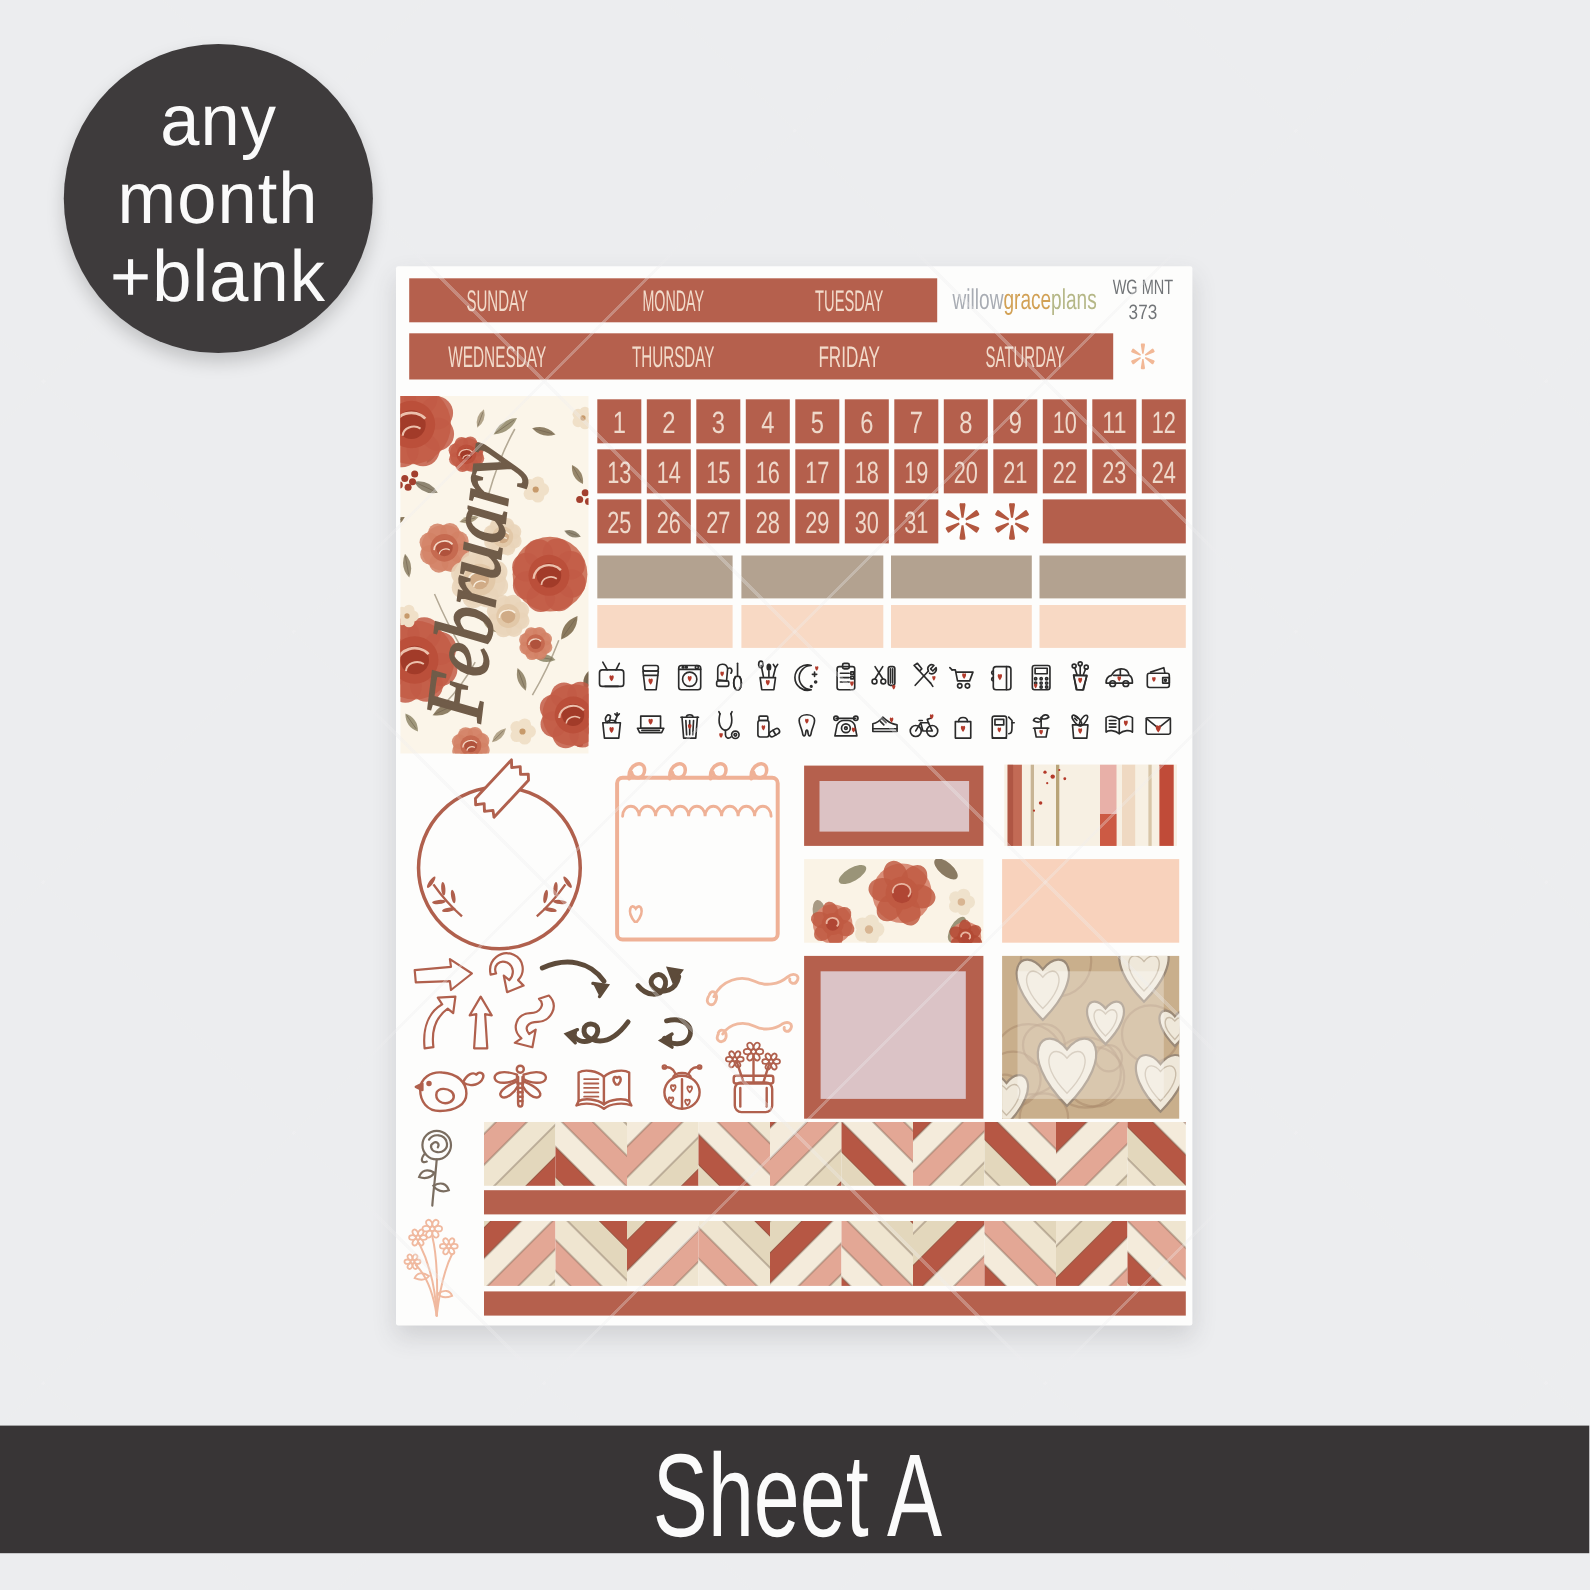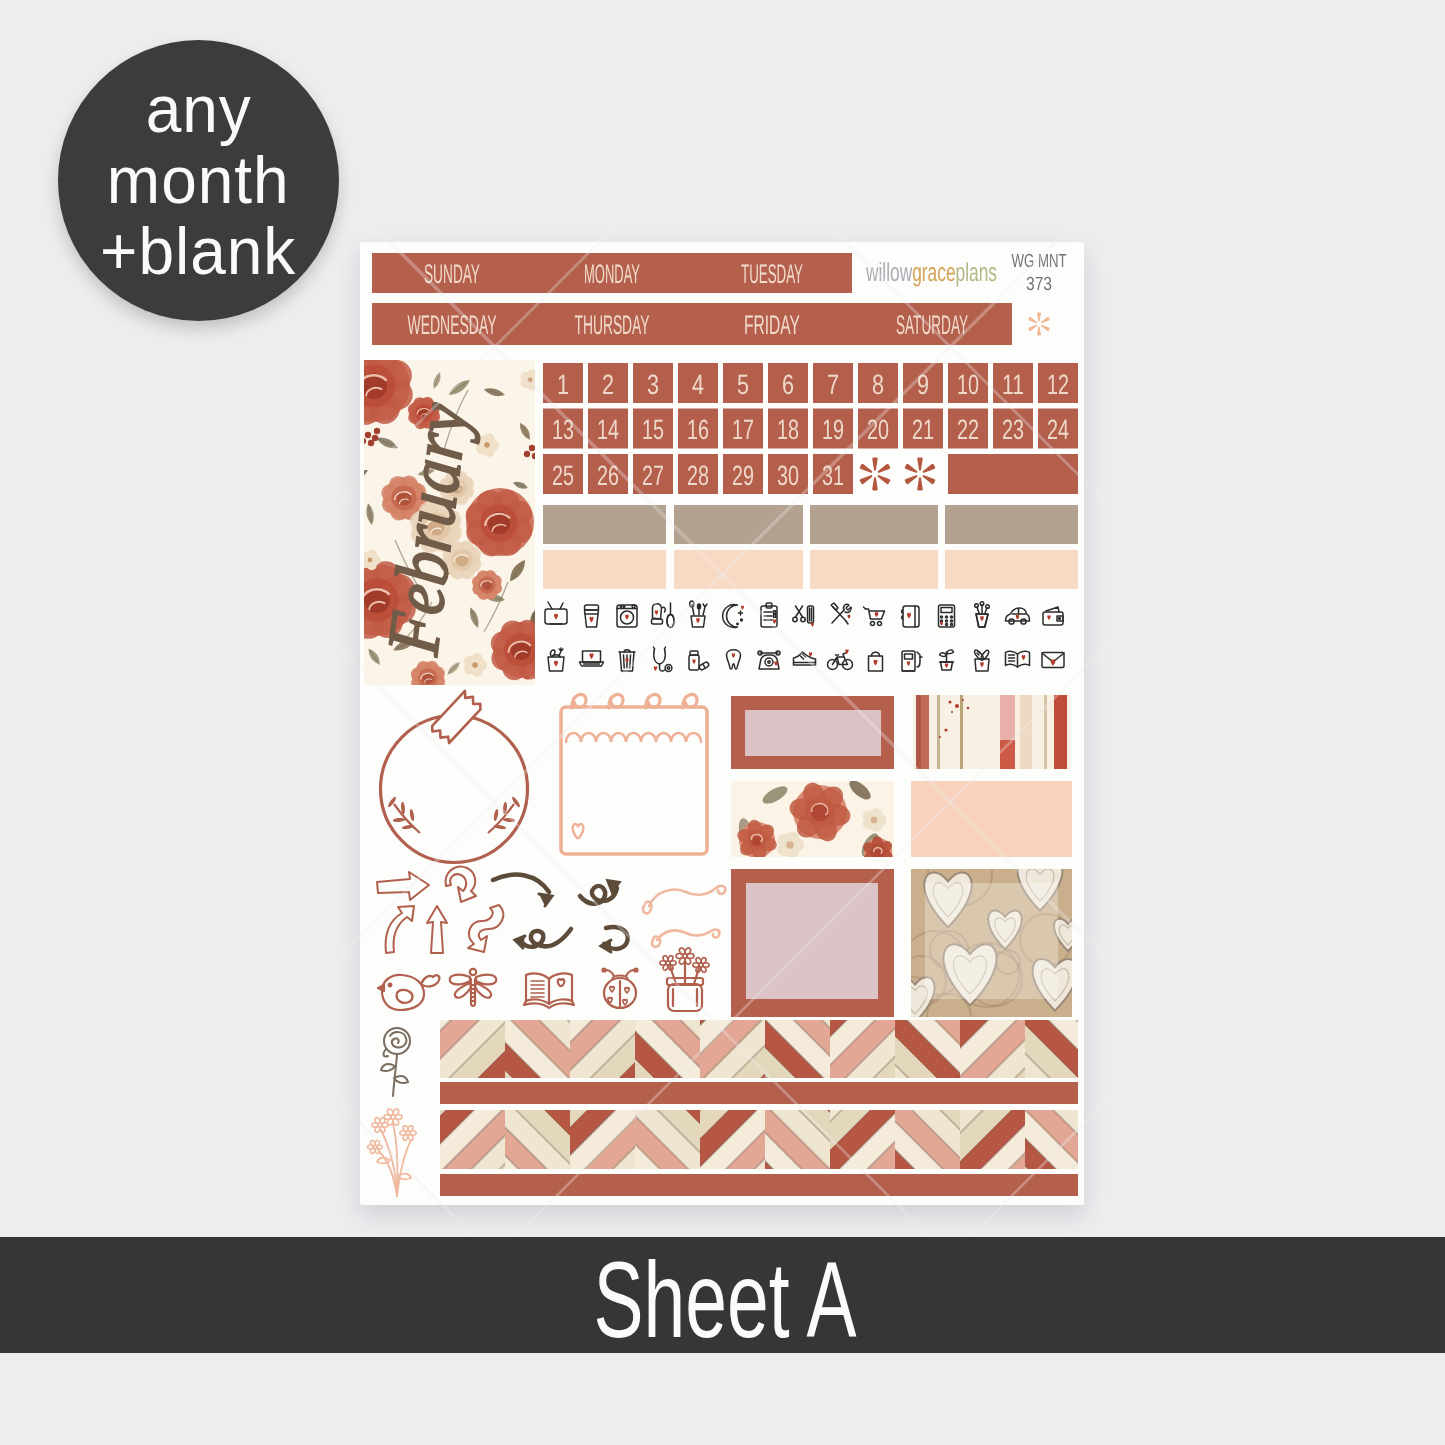--- a/index.html
+++ b/index.html
@@ -5,21 +5,21 @@
   html,body{margin:0;padding:0;}
   body{width:1445px;height:1445px;position:relative;overflow:hidden;
        background:#ecedef;font-family:"Liberation Sans",sans-serif;}
   .sheet{position:absolute;z-index:1;left:360px;top:242px;width:724px;height:963px;
          background:#fdfdfc;box-shadow:0 10px 22px rgba(60,60,70,.16);border-radius:2px;}
   .badge{position:absolute;z-index:6;left:58px;top:40px;width:281px;height:281px;border-radius:50%;
          background:#3e3b3c;box-shadow:0 8px 16px rgba(0,0,0,.18);
          display:flex;flex-direction:column;justify-content:center;align-items:center;}
   .badge div{color:#fafafa;font-size:66px;line-height:71px;letter-spacing:1px;
              transform:scaleX(.97);white-space:nowrap;}
-  .bottombar{position:absolute;z-index:6;left:0;top:1237px;width:1445px;height:116px;background:#383536;}
+  .bottombar{position:absolute;z-index:6;left:0;top:1296px;width:1445px;height:116px;background:#383536;}
   svg.main{position:absolute;left:0;top:0;z-index:3;}
   .wm{position:absolute;z-index:5;left:0;top:0;width:1445px;height:1445px;pointer-events:none;
       background:
         repeating-linear-gradient(45deg, transparent 0 159px, rgba(255,255,255,.26) 159px 162px, transparent 162px 322px),
         repeating-linear-gradient(-45deg, transparent 0 159px, rgba(255,255,255,.26) 159px 162px, transparent 162px 322px),
         repeating-linear-gradient(45deg, transparent 0 159px, rgba(130,130,140,.055) 159px 162px, transparent 162px 322px),
         repeating-linear-gradient(-45deg, transparent 0 159px, rgba(130,130,140,.055) 159px 162px, transparent 162px 322px);}
 </style>
 </head>
 <body>

